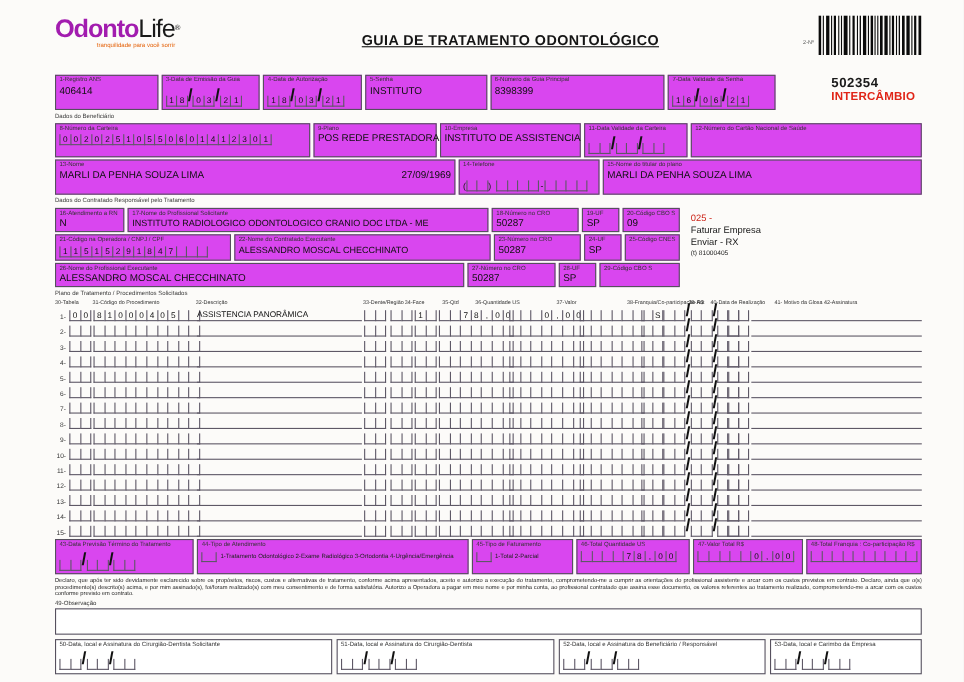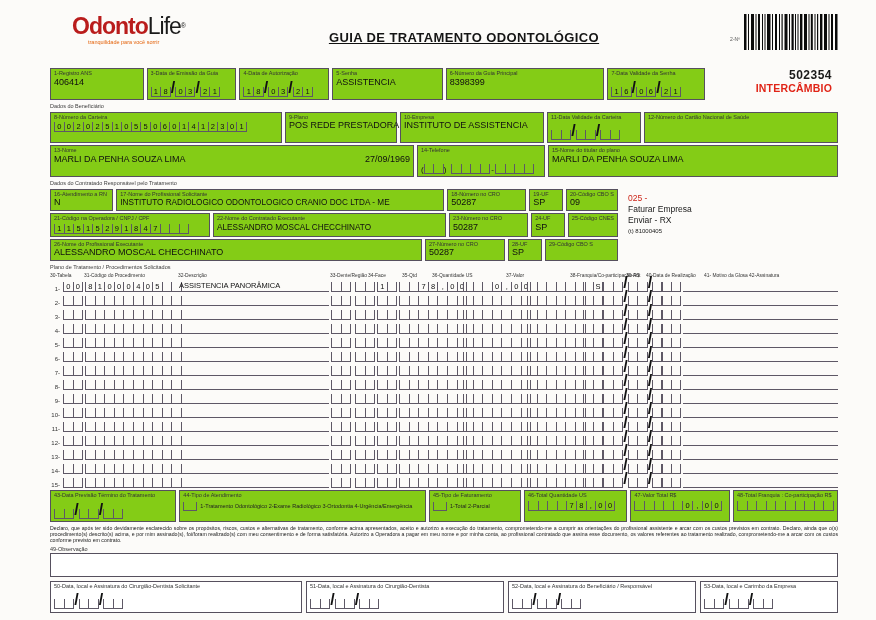--- a/index.html
+++ b/index.html
@@ -3,33 +3,33 @@
 <meta charset="utf-8">
 <style>
   html,body{margin:0;padding:0;}
   body{font-family:"Liberation Sans",sans-serif;background:#e9e8e6;}
   .page{position:relative;width:876px;height:620px;background:#fcfbf9;overflow:hidden;
         box-sizing:border-box;padding:14px 38px 0 50px;color:#111;}
   
   .hdr{display:flex;align-items:flex-start;height:52px;}
   .logo{width:205px;}
   .logo-line{font-size:23px;line-height:24px;letter-spacing:-1px;}
-  .logo-o{color:#b91c1c;font-weight:bold;margin-left:22px;}
+  .logo-o{color:#a21caf;font-weight:bold;}
   .logo-l{color:#1a1a1a;font-weight:normal;}
   .logo-r{font-size:7px;vertical-align:top;color:#1a1a1a;}
   .tagline{font-size:5.5px;color:#e4620a;margin-left:38px;margin-top:1px;}
   .title-wrap{flex:1;text-align:center;padding-top:14px;text-decoration:underline;}
   .doc-title{font-size:13px;font-weight:bold;letter-spacing:.4px;color:#151515;}
   .hdr-right{width:165px;display:flex;align-items:flex-start;gap:4px;justify-content:flex-end;}
   .no2{font-size:5px;color:#555;margin-top:22px;}
   .barcol{display:flex;flex-direction:column;align-items:flex-start;}
   .barcode{display:block;}
   
   .frow{display:flex;gap:3px;margin-top:2px;}
-  .fbox{border:1px solid #56505e;background:#84cc16;padding:1px 3px 2px 3px;box-sizing:border-box;
+  .fbox{border:1px solid #56505e;background:#d946ef;padding:1px 3px 2px 3px;box-sizing:border-box;
         min-height:22px;position:relative;}
   .flabel{display:block;font-size:5.5px;line-height:6.5px;color:#333;white-space:nowrap;overflow:hidden;}
   .fval{display:block;font-size:9px;line-height:11px;color:#101010;white-space:nowrap;}
   .sect{font-size:5.5px;line-height:8px;color:#3c3c3c;margin-top:2px;}
   
   .comb{display:inline-flex;align-items:flex-end;}
   .comb i{font-style:normal;display:inline-block;min-width:7.6px;height:9px;line-height:9.5px;
           border-left:1px solid #5e5866;border-bottom:1px solid #5e5866;text-align:center;
           font-size:7.5px;color:#101010;padding:0 .5px;}
   .comb i:last-child{border-right:1px solid #5e5866;}
@@ -154,21 +154,21 @@
           </span>
           <b class="sl">/</b>
           <span class="comb">
             <i>2</i>
             <i>1</i>
           </span>
         </span>
     </div>
     <div class="fbox" style="width:118px">
       <span class="flabel">5-Senha</span>
-      <span class="fval">ASSISTENCIA</span>
+      <span class="fval">INSTITUTO</span>
     </div>
     <div class="fbox" style="width:170px">
       <span class="flabel">6-Número da Guia Principal</span>
       <span class="fval">8398399</span>
     </div>
     <div class="fbox" style="width:104px">
       <span class="flabel">7-Data Validade da Senha</span>
       <span class="combline">
           <span class="comb">
             <i>1</i>
@@ -179,21 +179,21 @@
             <i>0</i>
             <i>6</i>
           </span>
           <b class="sl">/</b>
           <span class="comb">
             <i>2</i>
             <i>1</i>
           </span>
         </span>
     </div>
-    <div style="flex:1;text-align:right;padding-right:6px;margin-left:48px;">
+    <div style="flex:1;padding-right:6px;margin-left:48px;">
       <div class="stamp-num">502354</div>
       <div class="stamp-red">INTERCÂMBIO</div>
     </div>
   </div>
 
   <div class="sect">Dados do Beneficiário</div>
   <div class="frow">
     <div class="fbox" style="width:232px">
       <span class="flabel">8-Número da Carteira</span>
       <span class="combline comb">
@@ -216,21 +216,21 @@
           <i>2</i>
           <i>3</i>
           <i>0</i>
           <i>1</i>
         </span>
     </div>
     <div class="fbox" style="width:112px">
       <span class="flabel">9-Plano</span>
       <span class="fval">POS REDE PRESTADORA</span>
     </div>
-    <div class="fbox" style="width:144px">
+    <div class="fbox" style="width:128px">
       <span class="flabel">10-Empresa</span>
       <span class="fval">INSTITUTO DE ASSISTENCIA</span>
     </div>
     <div class="fbox" style="width:94px">
       <span class="flabel">11-Data Validade da Carteira</span>
       <span class="combline">
           <span class="comb">
             <i>&nbsp;</i>
             <i>&nbsp;</i>
           </span>

